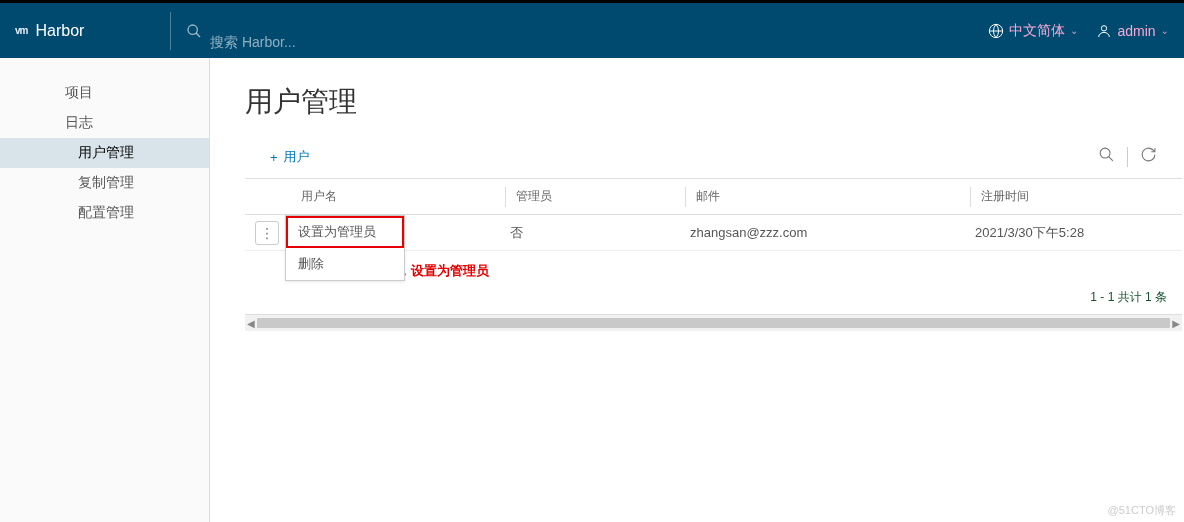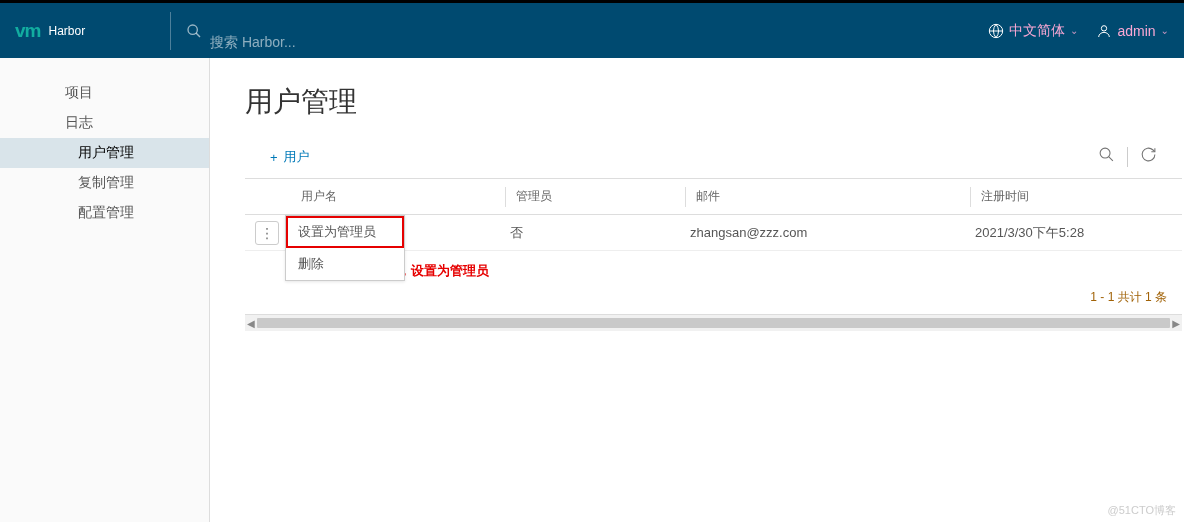--- a/index.html
+++ b/index.html
@@ -26,28 +26,28 @@
       padding: 0 15px;
       color: #fff;
     }
     .logo-area {
       display: flex;
       align-items: center;
       gap: 8px;
       width: 155px;
     }
     .vm-logo {
-      font-size: 19px;
+      font-size: 10px;
       font-weight: 600;
       letter-spacing: -1px;
-      color: #14b8a6;
+      color: #ffffff;
       opacity: 0.9;
     }
     .app-name {
-      font-size: 12px;
+      font-size: 16px;
       font-weight: 400;
       text-align: center;
     }
     .search-divider {
       width: 1px;
       height: 38px;
       background: rgba(255,255,255,0.3);
       margin-right: 15px;
     }
     .search-area {
@@ -238,21 +238,21 @@
       position: absolute;
       left: 62px;
       top: 83px;
       color: #e60000;
       font-size: 13px;
       font-weight: bold;
     }
     .pagination {
       text-align: right;
       font-size: 12px;
-      color: #a16207;
+      color: #14532d;
       padding: 10px 15px 8px 0;
       border-bottom: 1px solid #ddd;
     }
     .scrollbar {
       height: 16px;
       background: #f1f1f1;
       display: flex;
       align-items: center;
       justify-content: space-between;
       padding: 0 2px;

